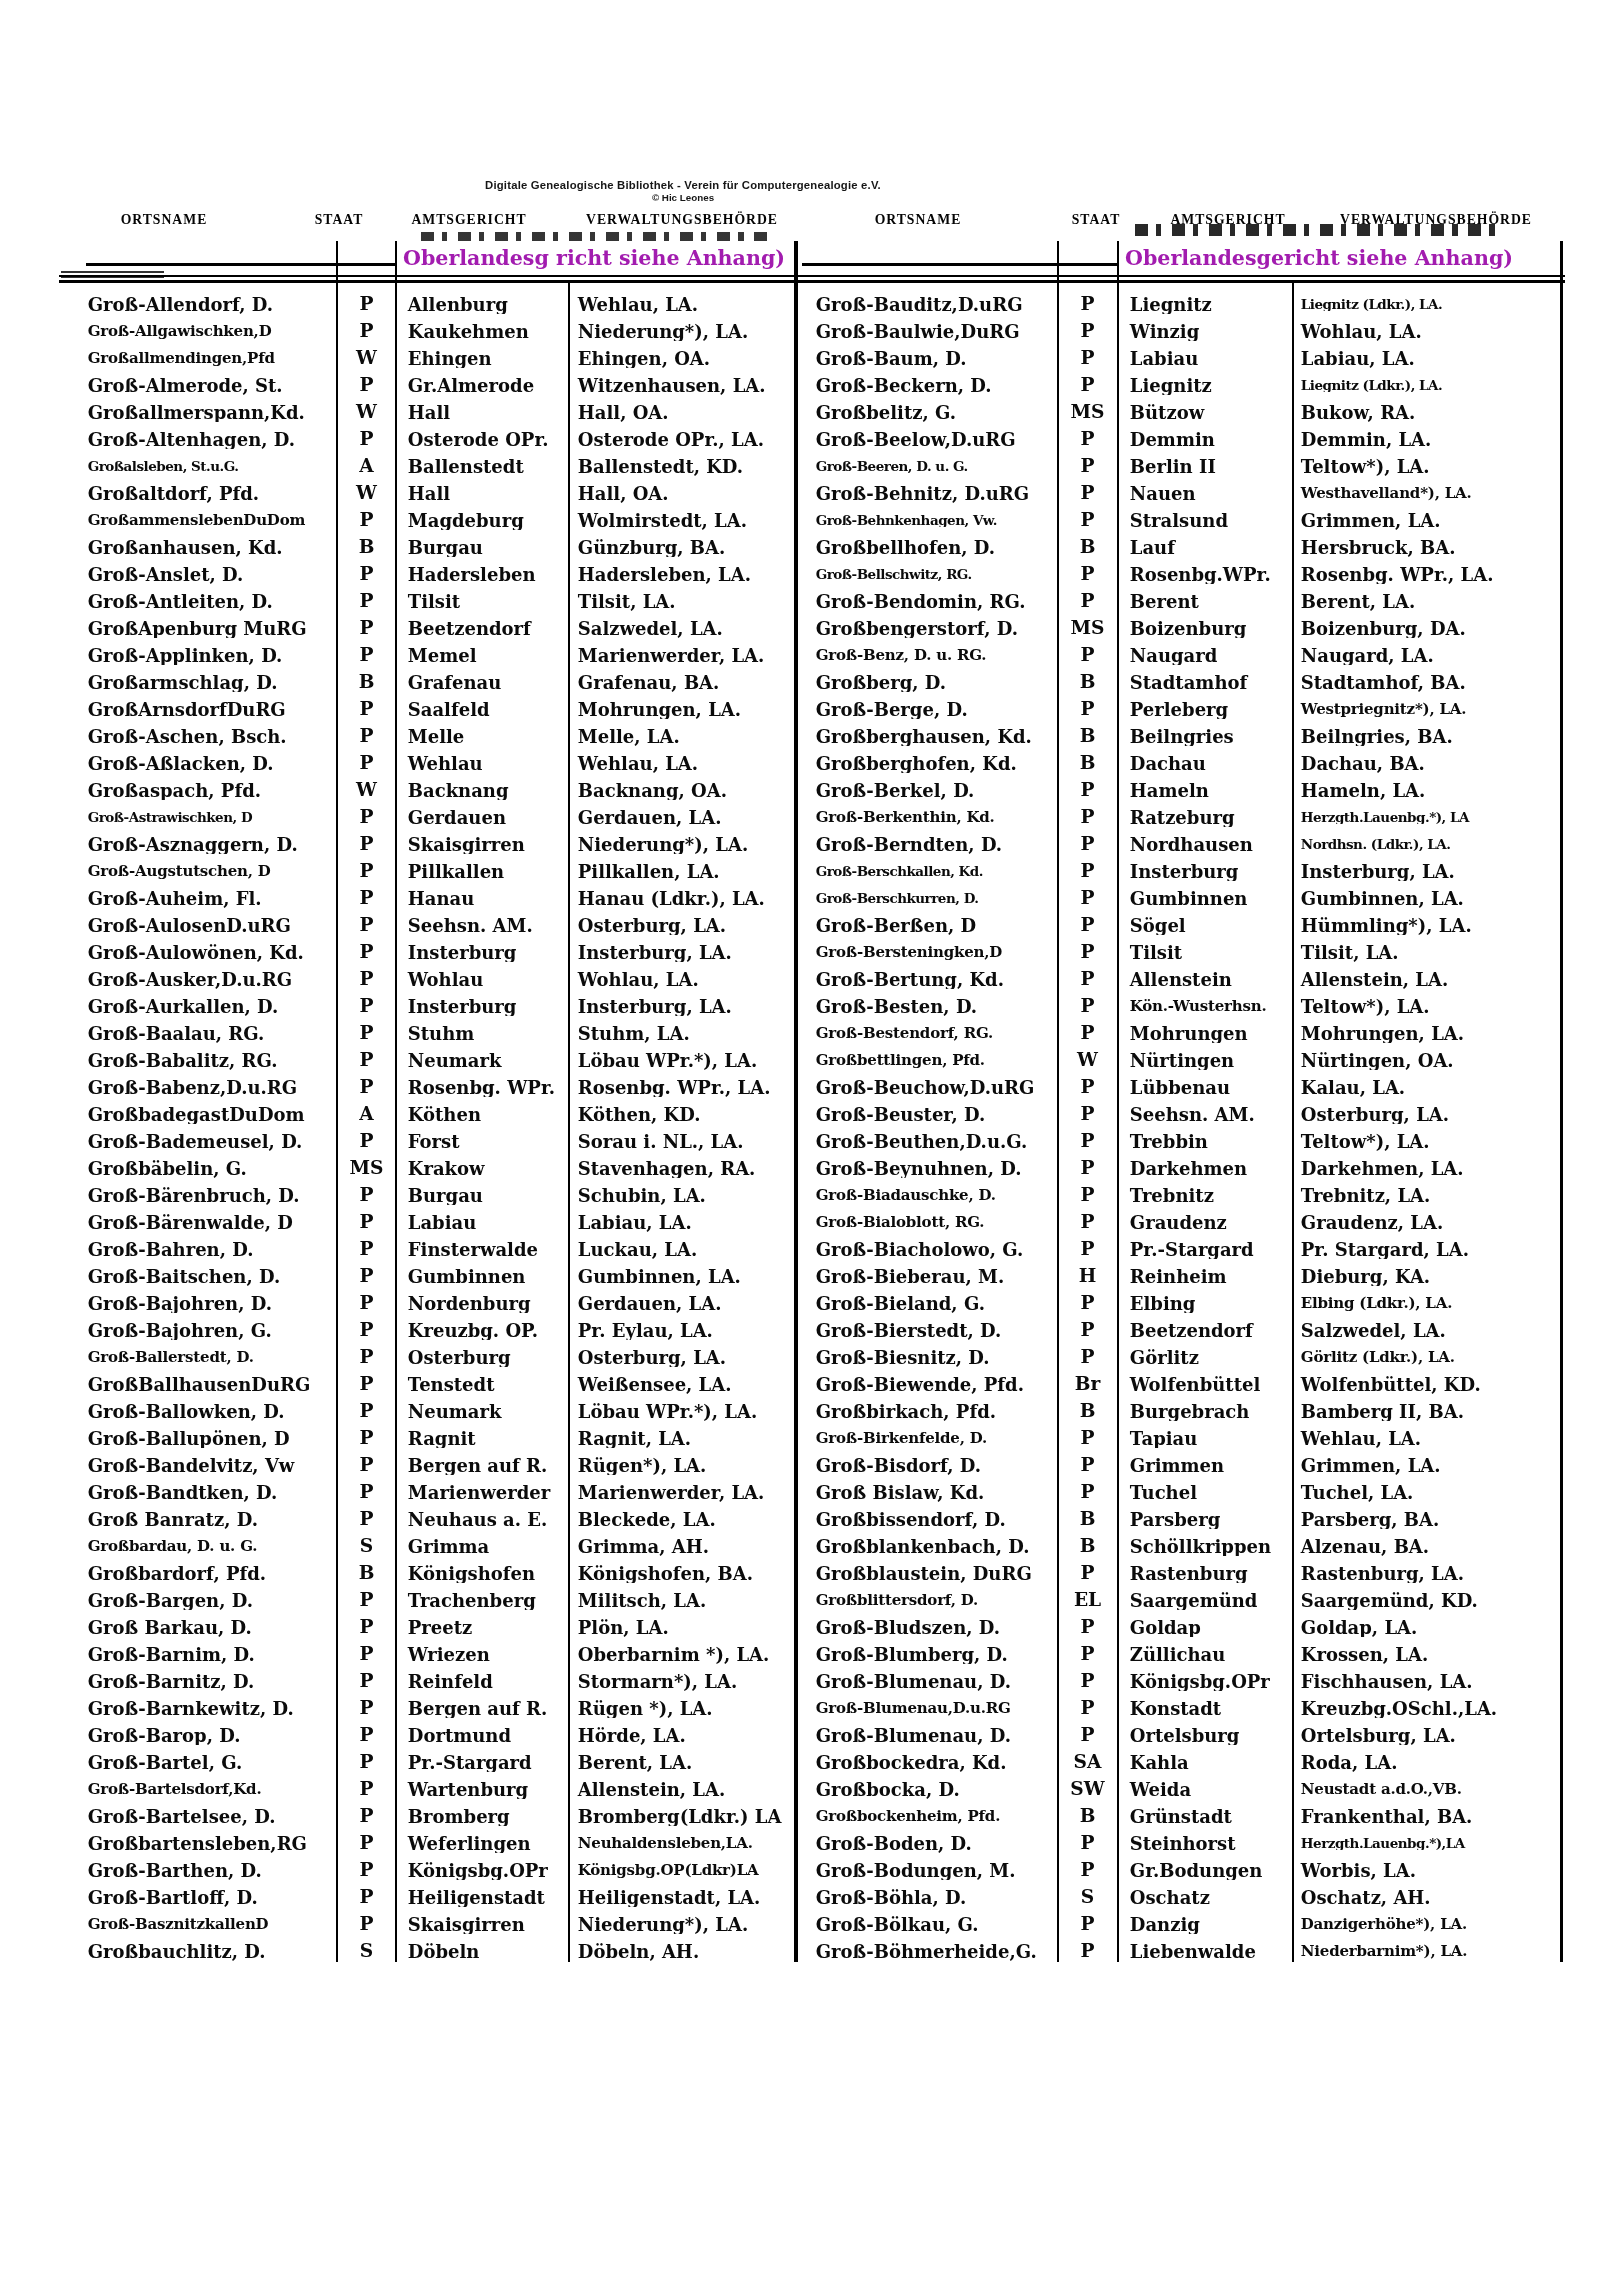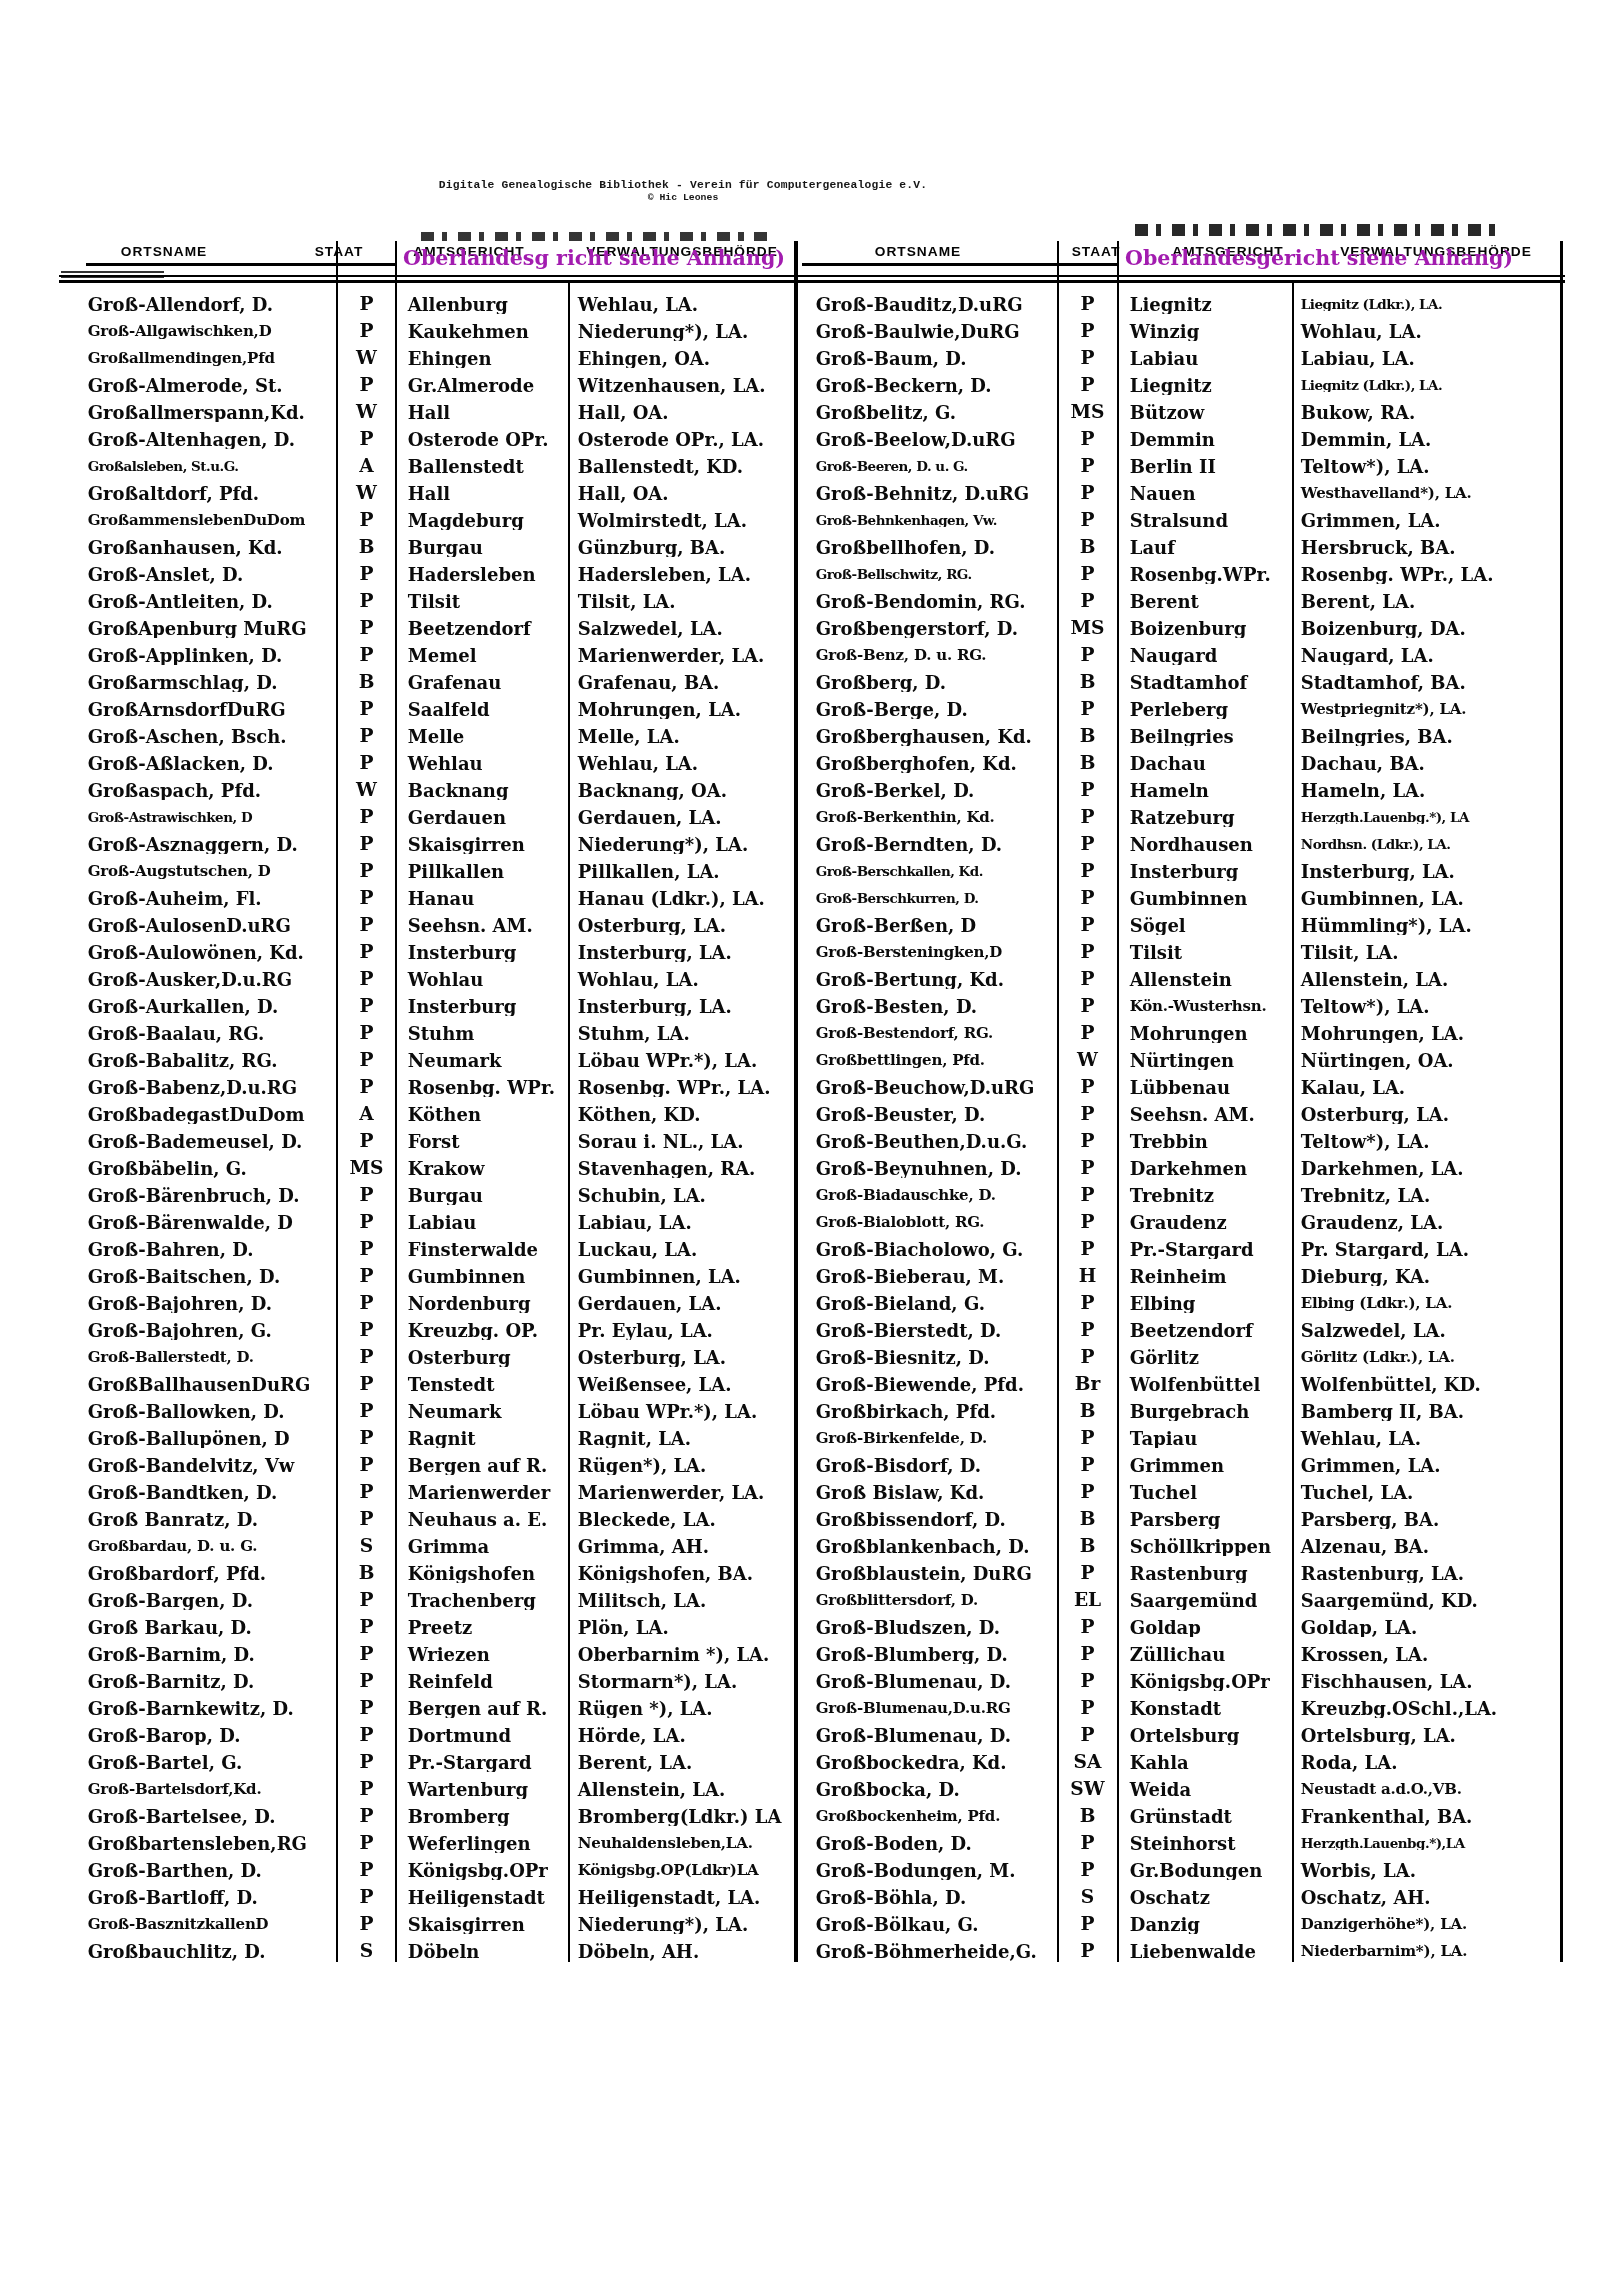--- a/index.html
+++ b/index.html
@@ -2,27 +2,27 @@
 <html><head>
 <meta charset="utf-8">
 <style>
   html,body{margin:0;padding:0;}
   body{
     width:1620px;height:2292px;position:relative;background:#ffffff;
     font-family:"DejaVu Serif",serif;color:#0b0b0b;overflow:hidden;
   }
   
   .watermark{position:absolute;left:683px;top:178px;transform:translateX(-50%);
-    text-align:center;font-family:Liberation Mono, monospace;color:#161616;line-height:1.25;}
+    text-align:center;font-family:Liberation Sans, sans-serif;color:#161616;line-height:1.25;}
   .watermark .wm1{font-size:11.3px;font-weight:700;letter-spacing:0.2px;}
   .watermark .wm2{font-size:9.8px;font-weight:700;}
   
   .hdr{position:absolute;top:212px;transform:translateX(-50%);
-    font-family:Liberation Sans, sans-serif;font-weight:700;font-size:13.7px;
-    letter-spacing:1px;white-space:nowrap;color:#050505;margin-top:32px;}
+    font-family:Liberation Serif, serif;font-weight:700;font-size:13.7px;
+    letter-spacing:1px;white-space:nowrap;color:#050505;}
   
   .note{position:absolute;top:246px;transform:translateX(-50%);
     font-weight:700;font-size:20.6px;white-space:nowrap;color:#a21caf;}
   
   .cutline{position:absolute;height:8.8px;overflow:hidden;
     background:repeating-linear-gradient(90deg,#111 0 12.7px,transparent 12.7px 20.6px,#111 20.6px 26.5px,transparent 26.5px 37px);}
   .cut-left{left:421px;top:232px;width:349px;opacity:.85;}
   .cut-right{left:1135px;top:224px;width:370px;height:11.8px;opacity:.9;}
   
   .hline{position:absolute;background:#000;}

